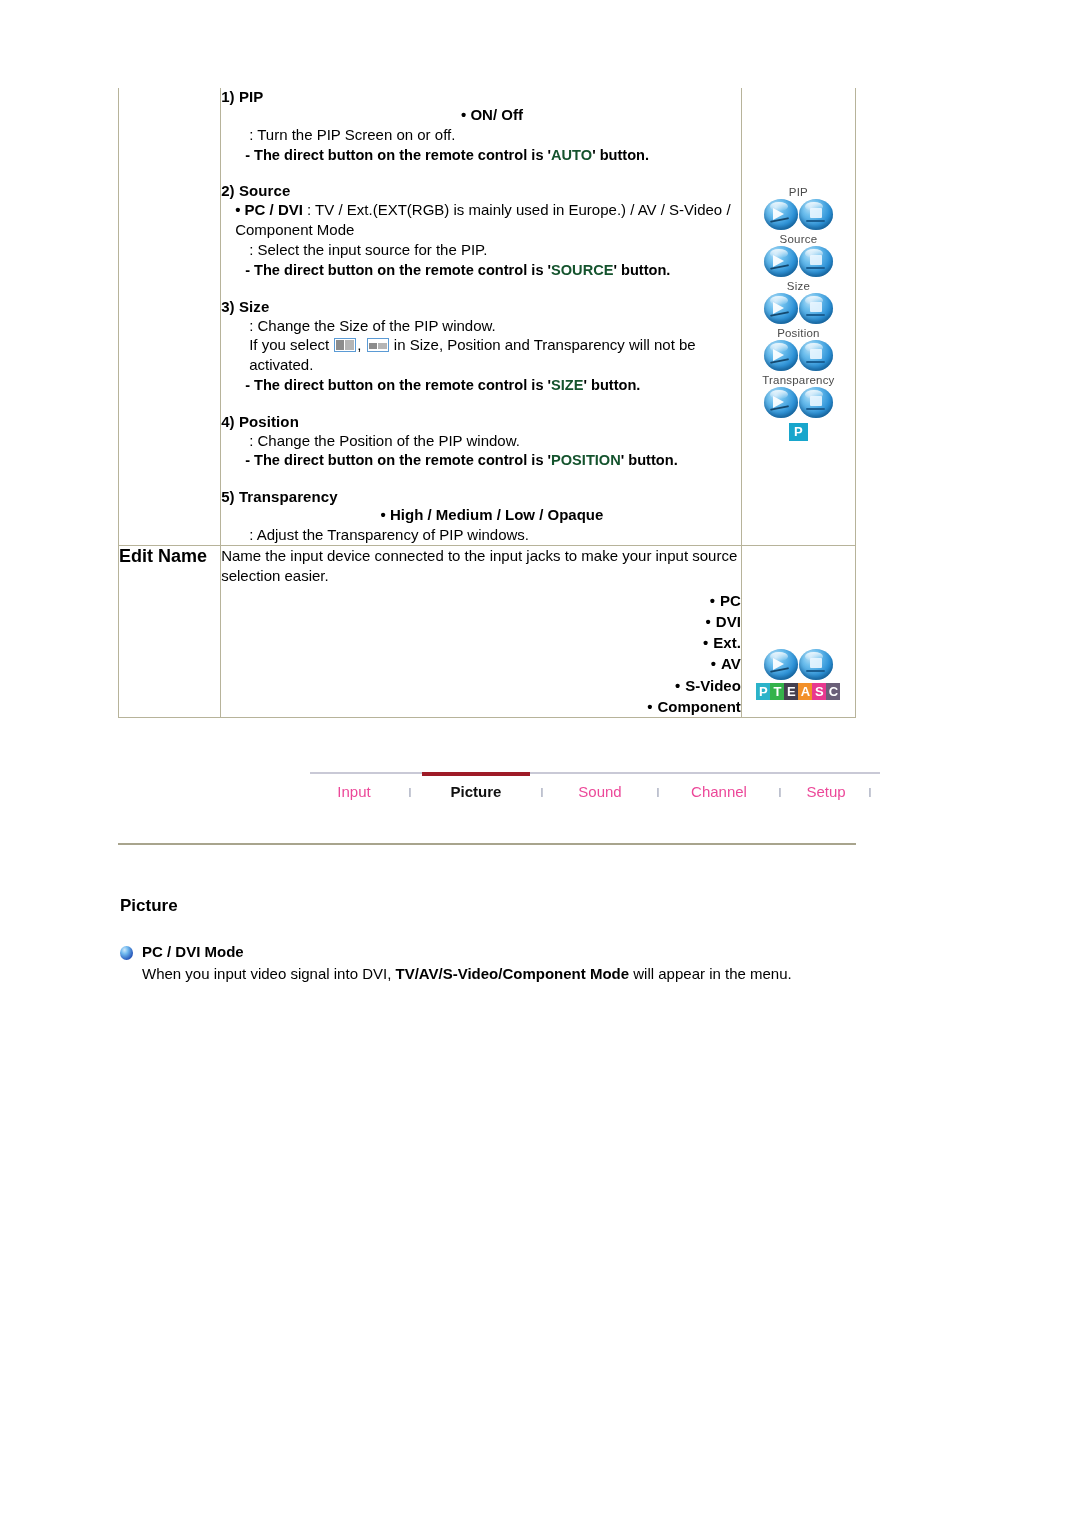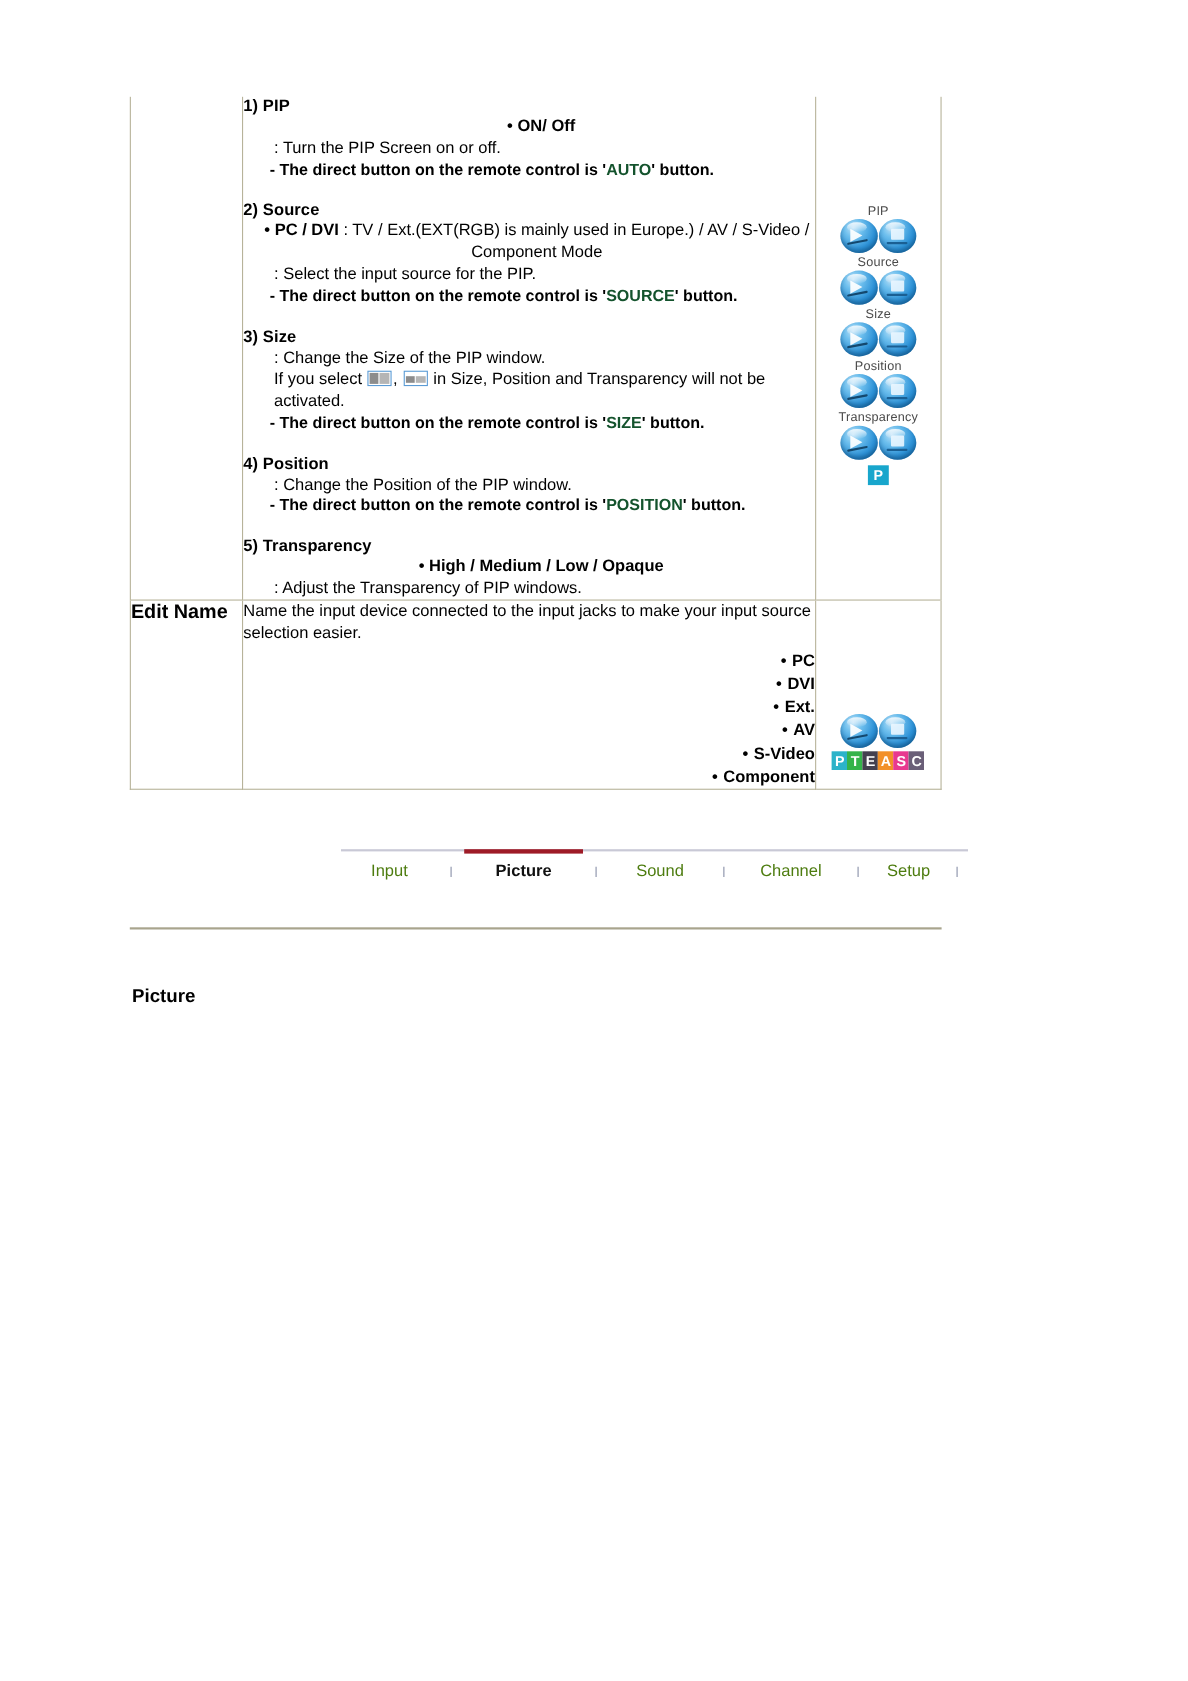--- a/index.html
+++ b/index.html
@@ -55,21 +55,21 @@
     font-weight:bold;
     font-size:15px;
     margin:0 0 2px 22px;
     text-align:center;
   }
   .desc {
     font-size:15px;
     margin:0 0 0 28px;
     line-height:1.32;
   }
-  .desc-wide { font-size:15px; margin:0 0 0 14px; line-height:1.32;text-align:center; }
+  .desc-wide { font-size:15px; margin:0 0 0 14px; line-height:1.32; }
   .note {
     font-weight:bold;
     font-size:14.6px;
     margin:1px 0 0 24px;
     line-height:1.35;
   }
   .kw { color:#14532d; }
 
   
   .size-ico {
@@ -188,21 +188,21 @@
   }
   .tabnav .active-bar {
     position:absolute; top:0; height:4px;
     background:#9e1b27;
   }
   .tabnav ul {
     display:flex; align-items:center;
     list-style:none; margin:0; padding:11px 0 0 0;
   }
   .tabnav li.tab {
-    font-size:15px; color:#4d7c0f;
+    font-size:15px; color:#ec4899;
     padding:0 0 2px 0;
     text-align:center;
   }
   .tabnav li.tab.active { color:#101010; font-weight:bold; }
   .tabnav li.sep { color:#9aa0b5; font-size:13px; text-align:center; }
 
   
   .hrule {
     position:absolute; left:118px; top:843px;
     width:738px; height:2px;
@@ -392,14 +392,21 @@
       <li class="sep" style="width:24px">l</li>
       <li class="tab" style="width:68px">Setup</li>
       <li class="sep" style="width:20px">l</li>
     </ul>
   </div>
 
   <div class="hrule"></div>
 
   <div class="section-title">Picture</div>
 
+  <div class="bullet-block">
+    <div class="bullet-row">
+      <span class="blue-dot"></span>
+      <span class="bullet-title">PC / DVI Mode</span>
+    </div>
+    <div class="bullet-sub"><span>When you input video signal into DVI, </span><b>TV/AV/S-Video/Component Mode</b><span> will appear in the menu.</span></div>
+  </div>
 
 </div>
 
 </body></html>

